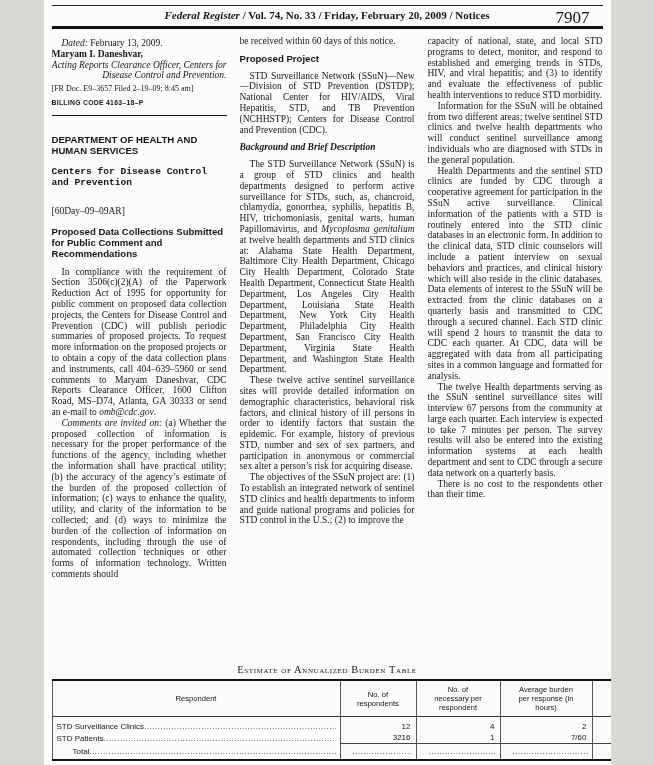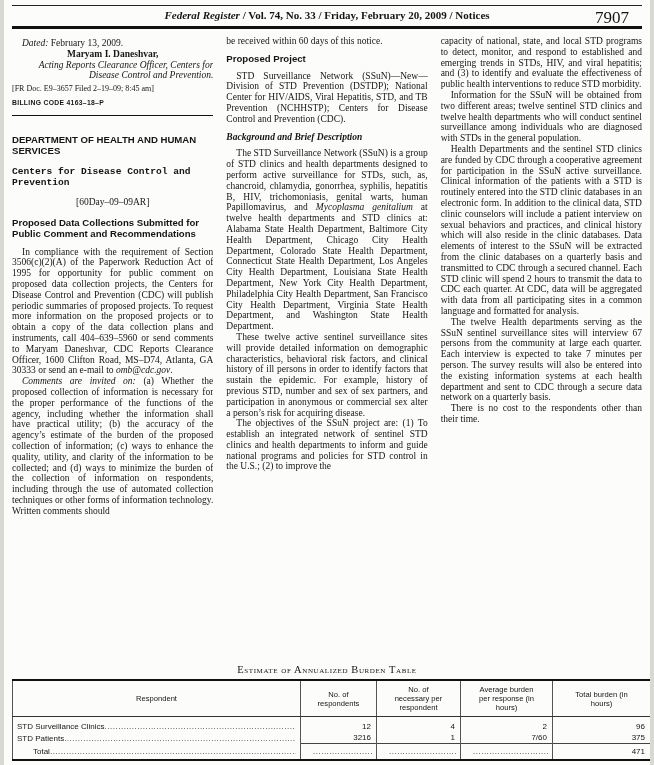--- a/index.html
+++ b/index.html
@@ -1,18 +1,18 @@
 <!DOCTYPE html>
 <html><head>
 <meta charset="utf-8">
 <style>
   * { box-sizing: border-box; }
   html, body { margin: 0; padding: 0; background: #d9d9d4; }
   .page {
-    width: 646px; height: 765px; margin: 0 auto;
+    width: 567px; height: 765px; margin: 0 auto;
     background: #fcfcfa; color: #151515;
     padding: 5px 8px 0 8px; position: relative; overflow: hidden;
     font-family: "Liberation Serif", serif;
   }
   
   .fr-header {
     position: relative;
     border-top: 1px solid #222;
     border-bottom: 3px solid #111;
     padding: 3px 0 4px 0;
@@ -32,21 +32,21 @@
   .b  { font-weight: bold; }
   .dated { margin-top: 2px; }
   .frdoc { font-size: 8px; margin-top: 3px; text-align: left; }
   .billing {
     font-family: "Liberation Sans", sans-serif;
     font-weight: bold; font-size: 6.8px; letter-spacing: 0.3px; margin-top: 3px; text-align: left;
   }
   .section-rule { border: none; border-top: 1px solid #111; margin: 6px 0 0 0; }
   .dept   { font-family: "Liberation Sans", sans-serif; font-weight: bold; font-size: 9.6px; line-height: 11px; margin: 18px 0 0 0; text-align: left; }
   .agency { font-family: Liberation Mono, monospace; font-weight: bold; font-size: 9.6px; line-height: 11px; margin: 10px 0 0 0; text-align: left; }
-  .docket { margin: 9px 0 0 0; text-align: center; }
+  .docket { margin: 18px 0 0 0; text-align: left; }
   .notice-title { font-family: "Liberation Sans", sans-serif; font-weight: bold; font-size: 9.6px; line-height: 11px; margin: 9px 0 0 0; text-align: left; }
   .para-gap { margin-top: 8px; }
   .mid-heading { font-family: "Liberation Sans", sans-serif; font-weight: bold; font-size: 9.6px; margin: 7px 0 6px 0; text-align: left; }
   .bg-heading  { font-style: italic; font-size: 9.5px; margin: 7px 0 6px 0; text-align: left; }
   
   .table-section { margin-top: 8px; }
   .table-title {
     text-align: center; font-variant: small-caps; letter-spacing: 0.6px;
     font-size: 10.5px; margin: 2px 0 4px 0;
   }
@@ -90,21 +90,21 @@
 
   <div class="fr-header">
     <div class="fr-header-title"><span class="it b">Federal Register</span><span class="b"> / Vol. 74, No. 33 / Friday, February 20, 2009 / Notices</span></div>
     <div class="fr-page-number">7907</div>
   </div>
 
   <div class="columns">
 
     <div class="col">
       <p class="dated indent"><span class="it">Dated: </span><span>February 13, 2009.</span></p>
-      <p class="b" style="text-align:center">Maryam I. Daneshvar,</p>
+      <p class="b" style="text-align:left">Maryam I. Daneshvar,</p>
       <p class="it" style="text-align:right">Acting Reports Clearance Officer, Centers for Disease Control and Prevention.</p>
       <p class="frdoc">[FR Doc. E9–3657 Filed 2–19–09; 8:45 am]</p>
       <p class="billing">BILLING CODE 4163–18–P</p>
       <hr class="section-rule">
       <h2 class="dept">DEPARTMENT OF HEALTH AND HUMAN SERVICES</h2>
       <h3 class="agency">Centers for Disease Control and Prevention</h3>
       <p class="docket">[60Day–09–09AR]</p>
       <h3 class="notice-title">Proposed Data Collections Submitted for Public Comment and Recommendations</h3>
       <p class="indent para-gap"><span>In compliance with the requirement of Section 3506(c)(2)(A) of the Paperwork Reduction Act of 1995 for opportunity for public comment on proposed data collection projects, the Centers for Disease Control and Prevention (CDC) will publish periodic summaries of proposed projects. To request more information on the proposed projects or to obtain a copy of the data collection plans and instruments, call 404–639–5960 or send comments to Maryam Daneshvar, CDC Reports Clearance Officer, 1600 Clifton Road, MS–D74, Atlanta, GA 30333 or send an e-mail to </span><span class="it">omb@cdc.gov</span><span>.</span></p>
       <p class="indent"><span class="it">Comments are invited on: </span><span>(a) Whether the proposed collection of information is necessary for the proper performance of the functions of the agency, including whether the information shall have practical utility; (b) the accuracy of the agency’s estimate of the burden of the proposed collection of information; (c) ways to enhance the quality, utility, and clarity of the information to be collected; and (d) ways to minimize the burden of the collection of information on respondents, including through the use of automated collection techniques or other forms of information technology. Written comments should</span></p>

